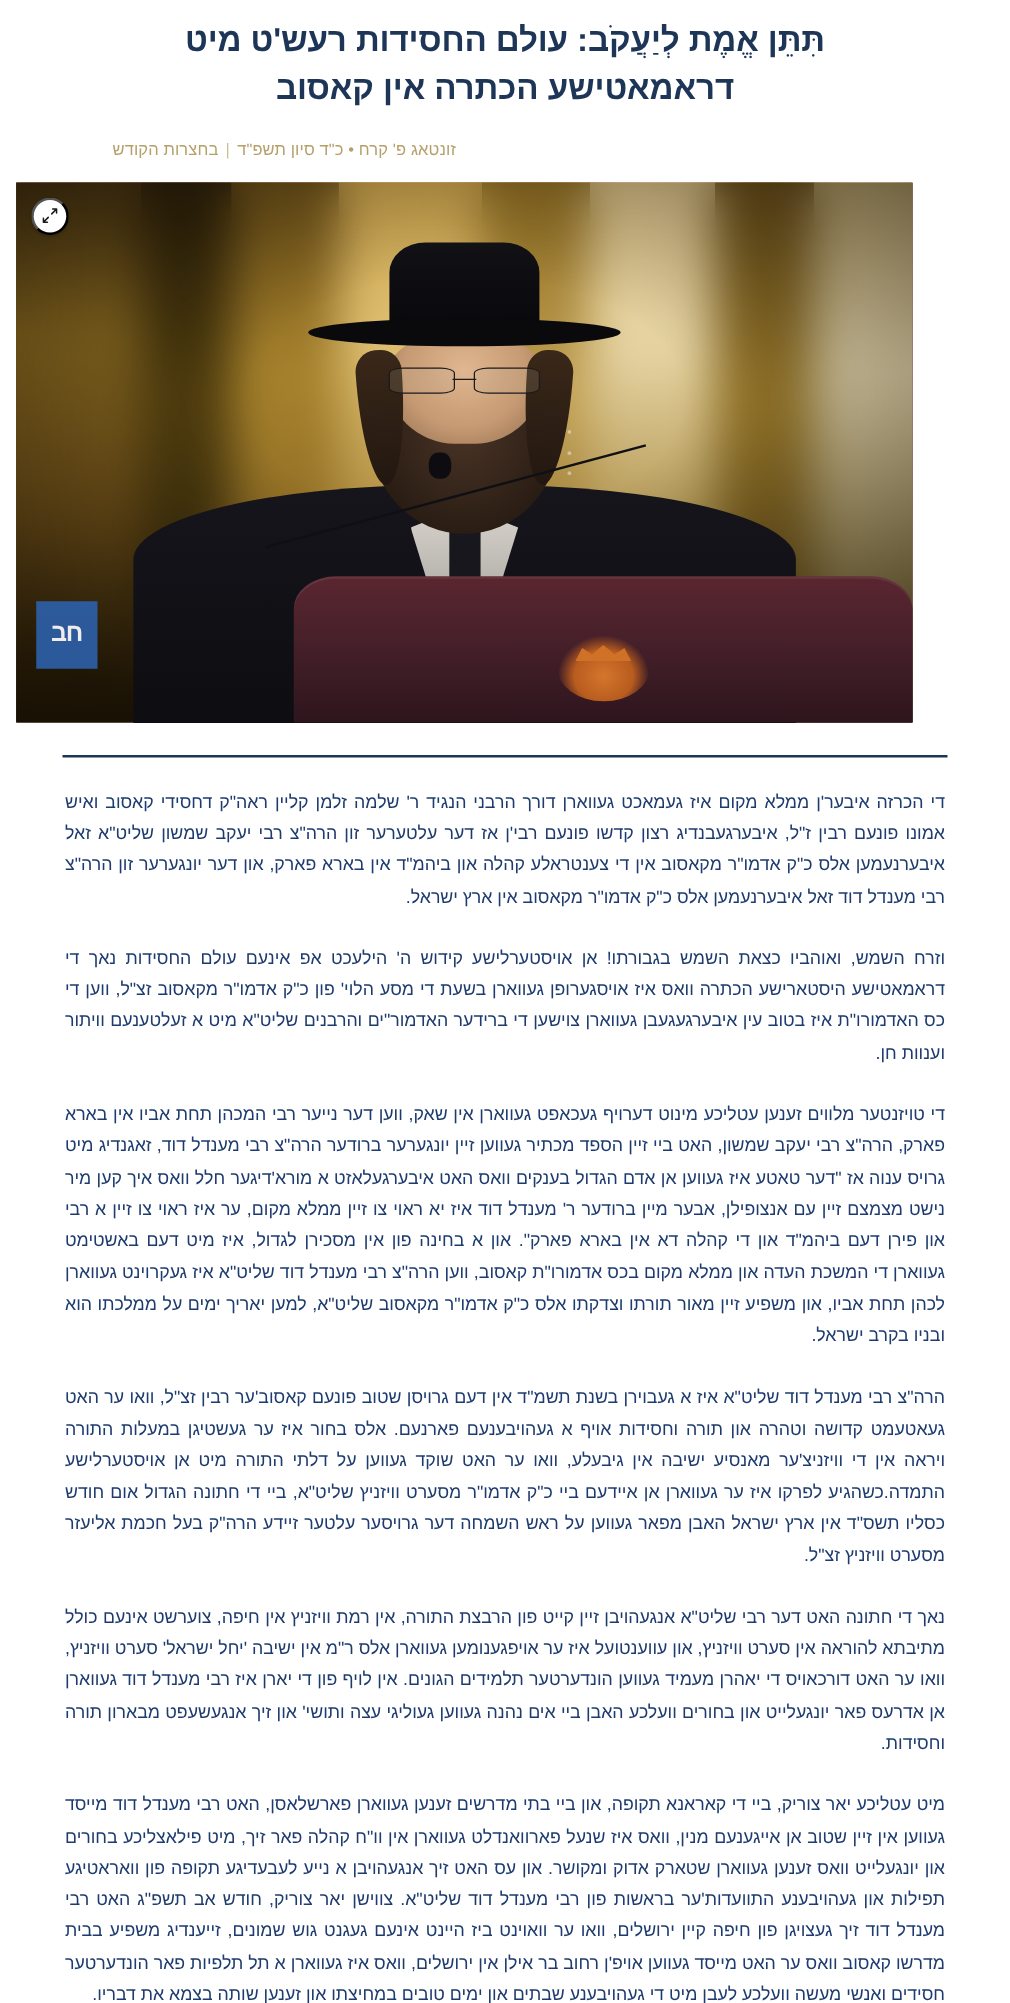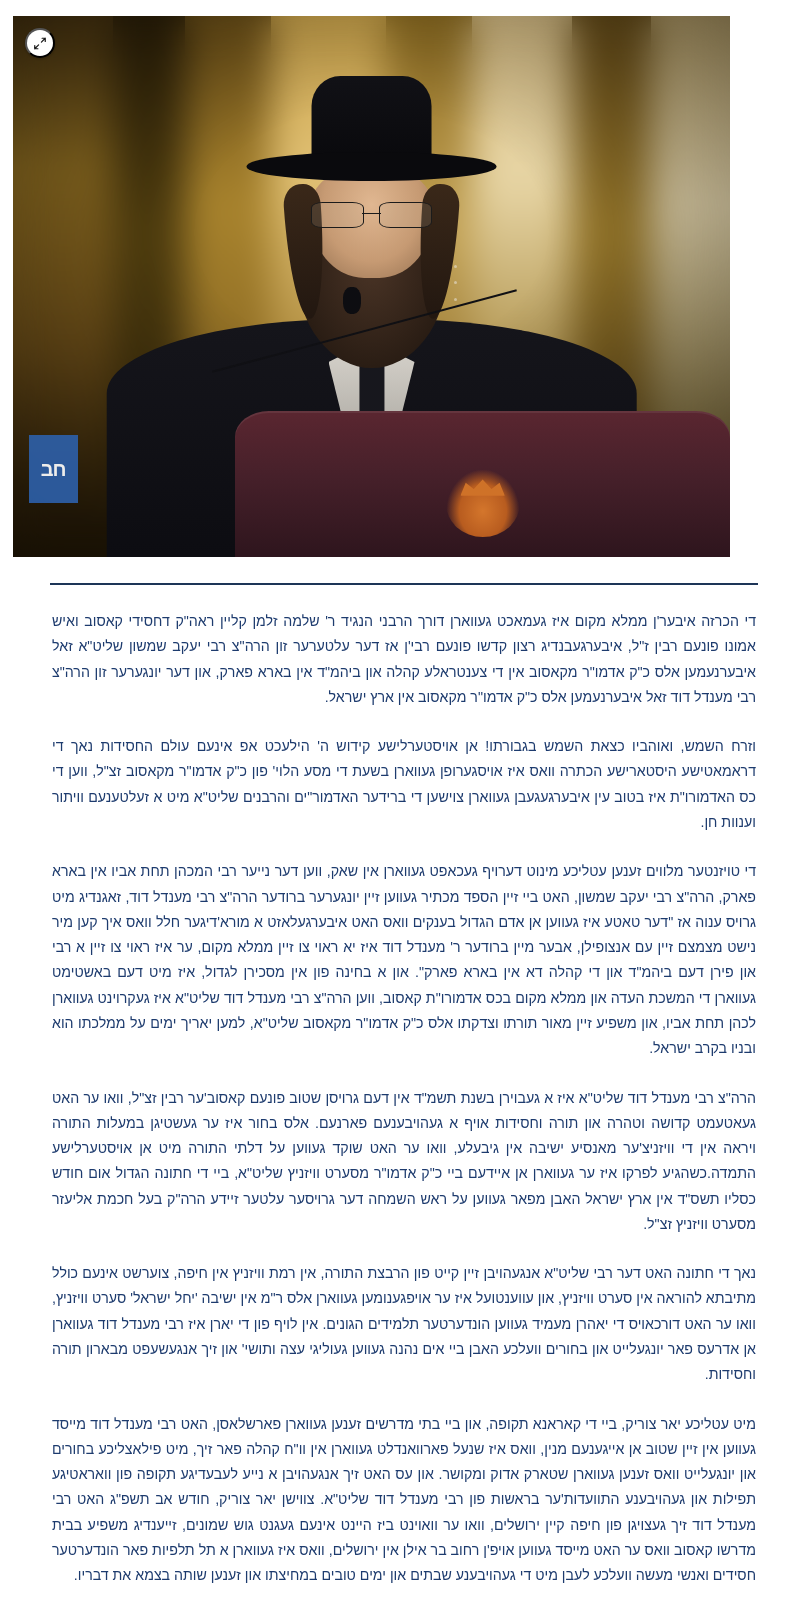--- a/index.html
+++ b/index.html
@@ -54,21 +54,21 @@
 
   
   .hero-wrap {
     margin: 12px 0 0 0;
     padding: 0 38px 0 53px;
     box-sizing: border-box;
   }
   .hero {
     position: relative;
     width: 717px;
-    height: 541px;
+    height: 432px;
     overflow: hidden;
     background: #7f1d1d;
   }
   .hero-photo {
     position: absolute;
     inset: 0;
     
     background:
       
       radial-gradient(ellipse 210px 70px at 72% 104%, rgba(20,6,10,0.0) 0%, rgba(20,6,10,0) 100%),
@@ -344,20 +344,29 @@
     text-align-last: right;
     direction: rtl;
     letter-spacing: 0;
   }
 </style>
 </head>
 <body>
 
 <div class="page">
 
+  <header class="article-header">
+    <h1 class="article-title">תִּתֵּן אֱמֶת לְיַעֲקֹב: עולם החסידות רעש'ט מיט דראמאטישע הכתרה אין קאסוב</h1>
+
+    <div class="article-meta">
+      <span>זונטאג פ' קרח • כ"ד סיון תשפ"ד</span>
+      <span class="sep">|</span>
+      <span>בחצרות הקודש</span>
+    </div>
+  </header>
 
   <div class="hero-wrap">
     <figure class="hero">
       <div class="hero-photo">
         <div class="bg-band bg-a"></div>
         <div class="bg-band bg-b"></div>
         <div class="bg-band bg-c"></div>
         <div class="bg-band bg-d"></div>
         <div class="bg-band bg-e"></div>
         <div class="bg-band bg-f"></div>

